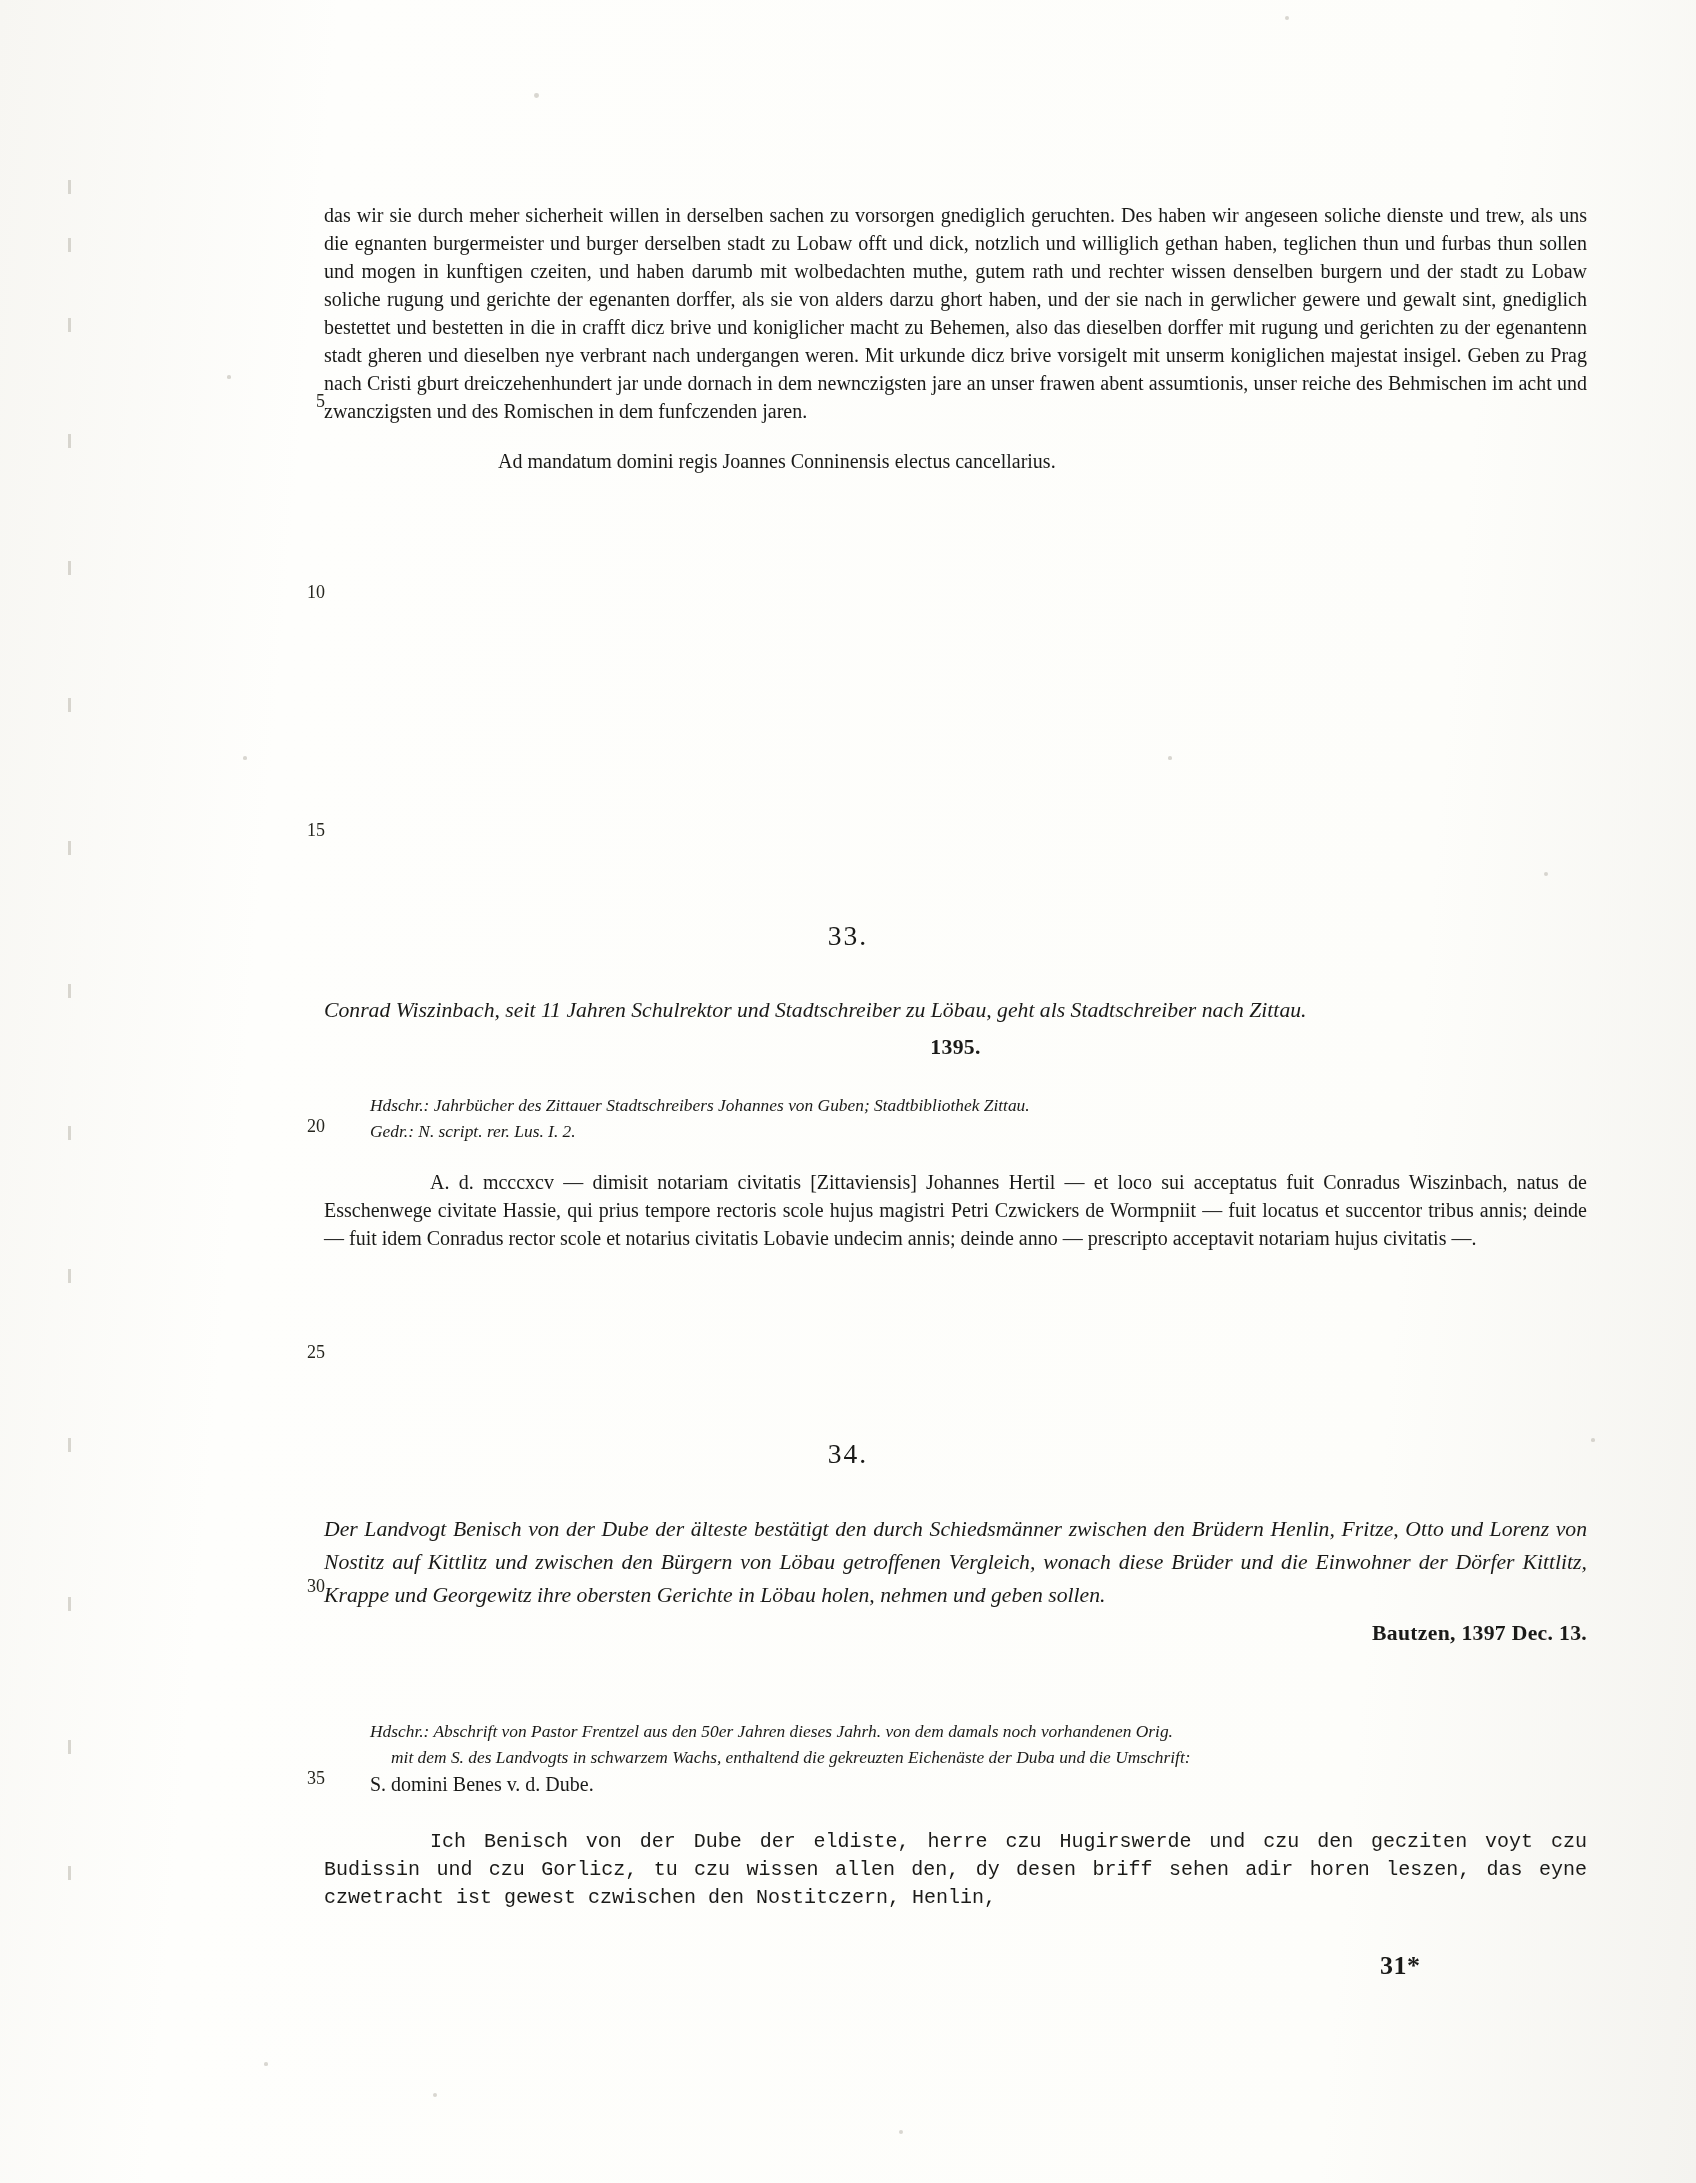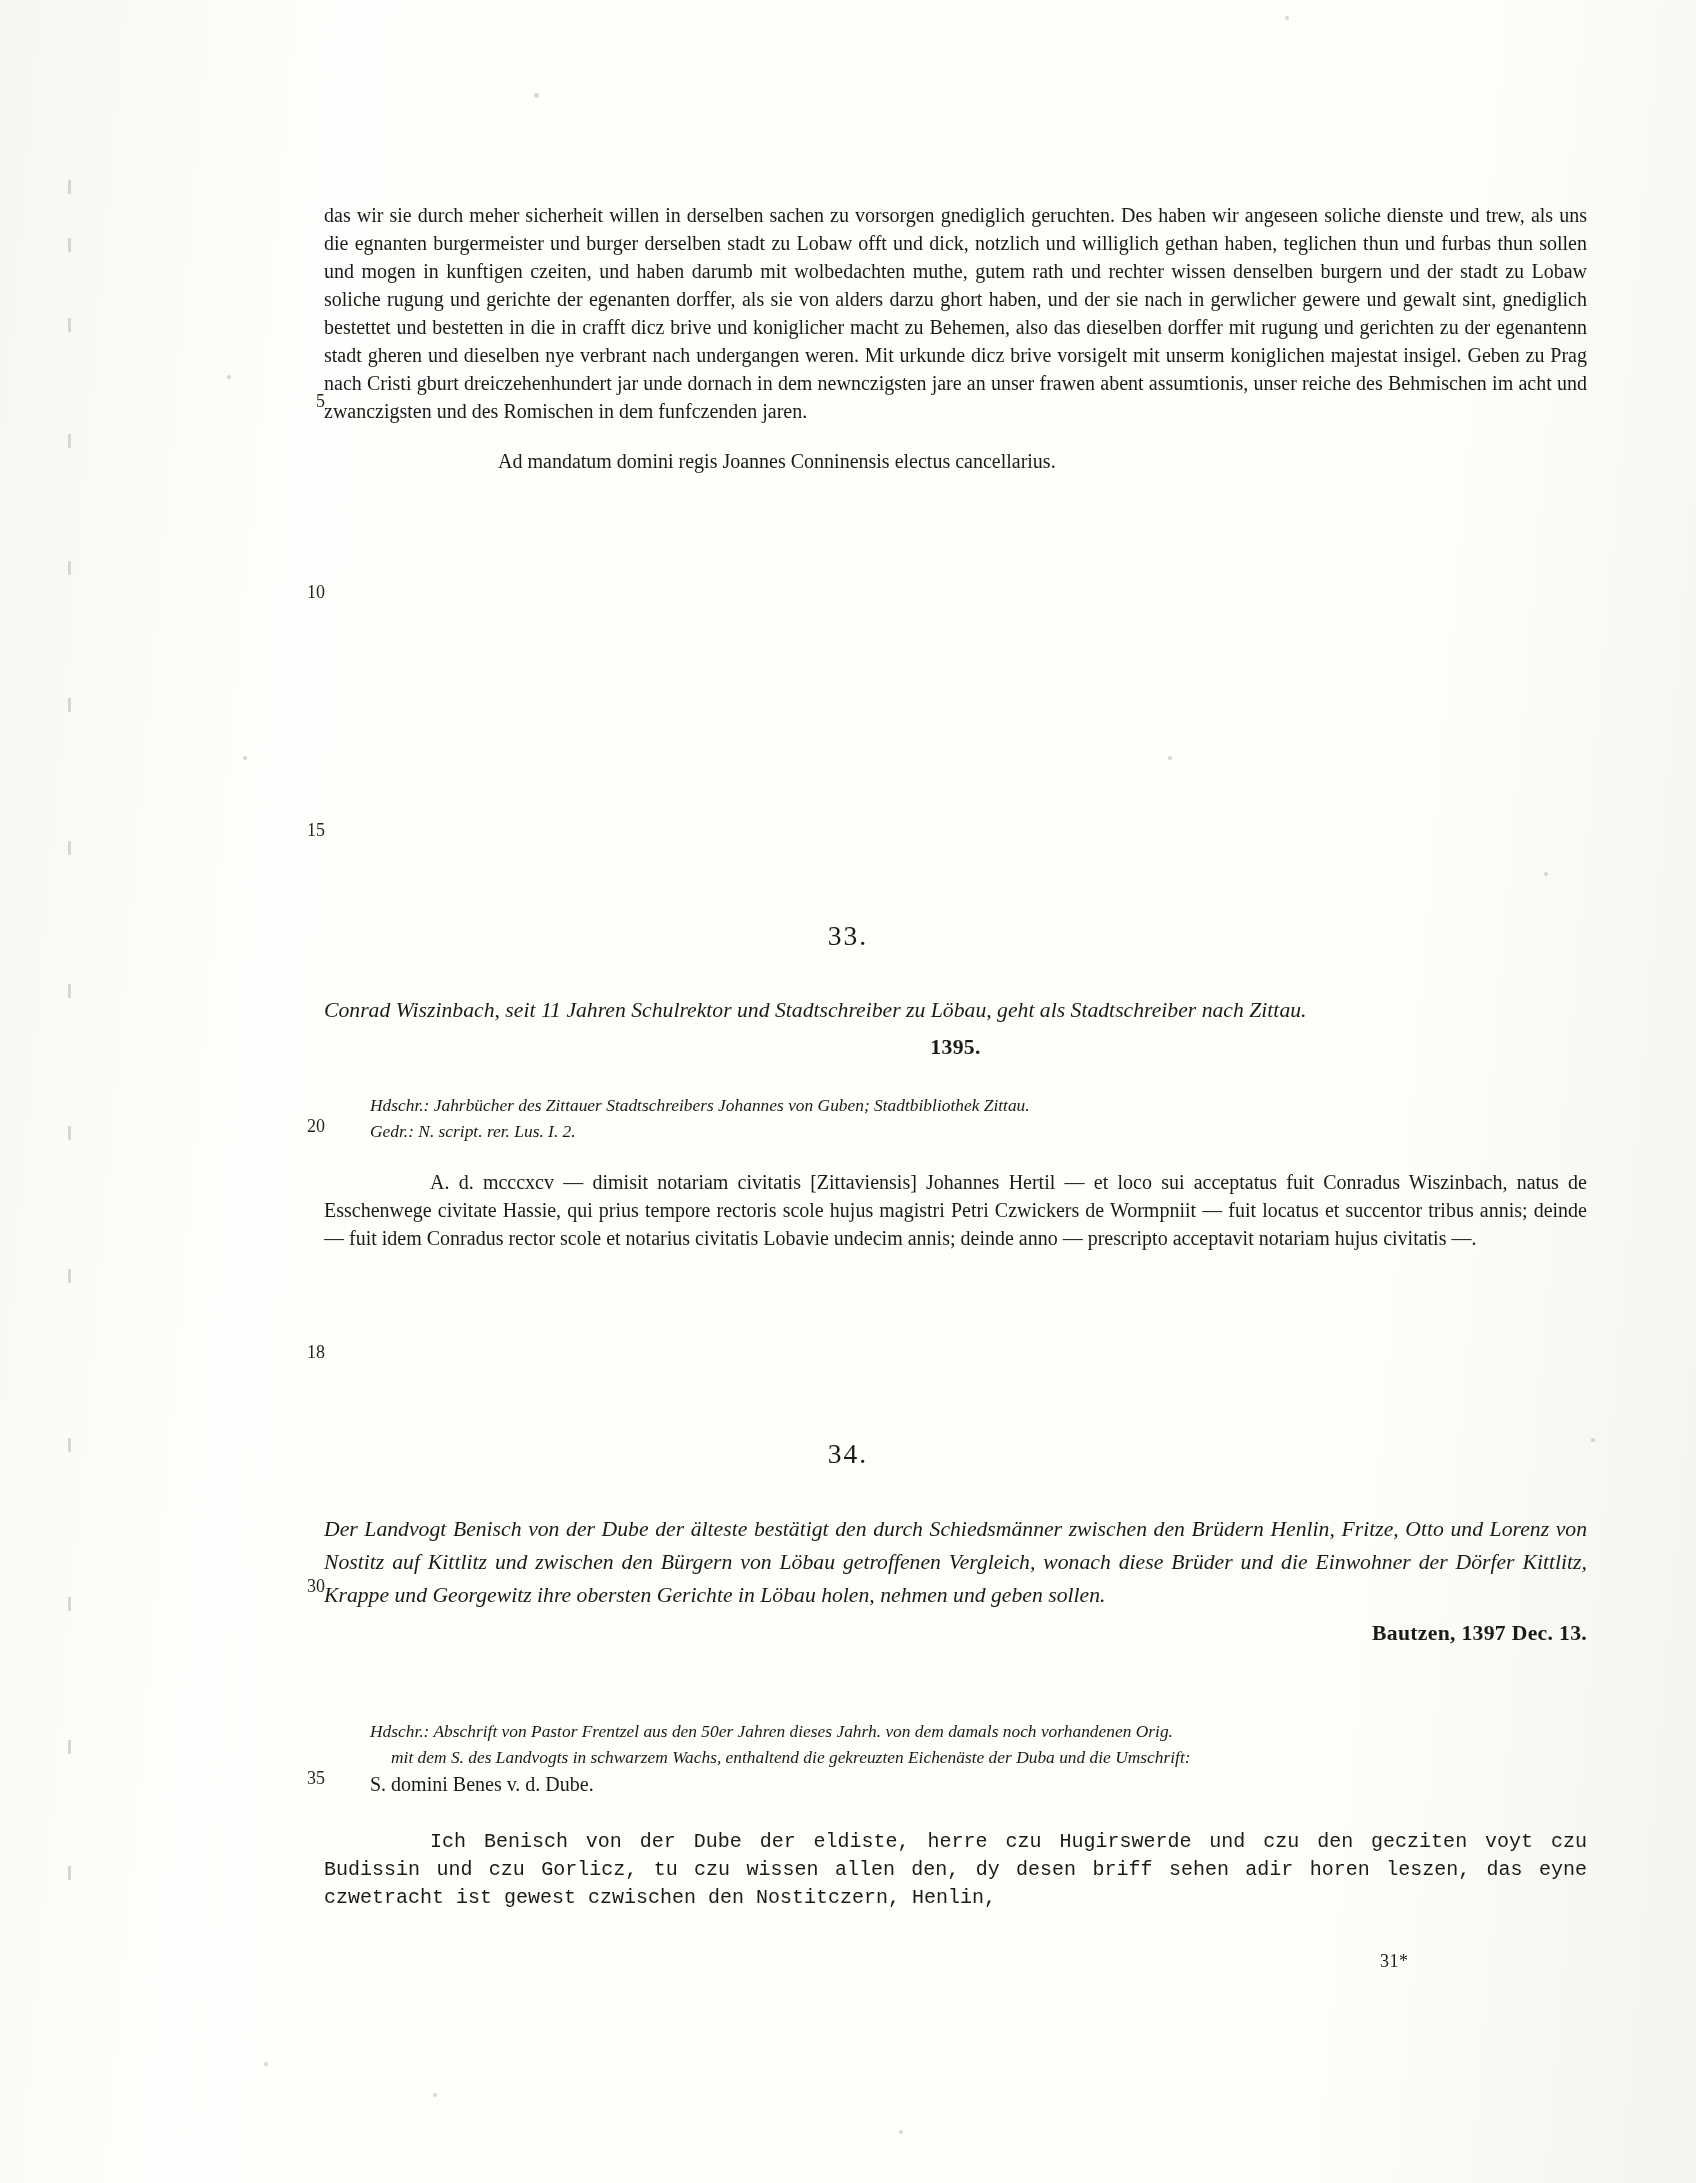--- a/index.html
+++ b/index.html
@@ -122,22 +122,22 @@
 
   .small-roman {
     font-style: normal;
     font-size: 20px;
     line-height: 26.4px;
   }
 
   
   .catchword {
     position: absolute;
-    font-size: 18px;
-    font-weight: normal;
+    font-size: 26px;
+    font-weight: bold;
     letter-spacing: 0.5px;
   }
 
   
   .speck {
     position: absolute;
     background: #b9b6ad;
     border-radius: 50%;
     opacity: .55;
   }
@@ -215,21 +215,21 @@
       <p>Hdschr.: Jahrbücher des Zittauer Stadtschreibers Johannes von Guben; Stadtbibliothek Zittau.</p>
       <p>Gedr.: N. script. rer. Lus. I. 2.</p>
     </div>
 
     <span class="lineno" style="top:1116px;">20</span>
 
     <div class="block para" style="left:324px; top:1168px; width:1263px;">
       <p style="text-indent:106px;">A. d. mcccxcv — dimisit notariam civitatis [Zittaviensis] Johannes Hertil — et loco sui acceptatus fuit Conradus Wiszinbach, natus de Esschenwege civitate Hassie, qui prius tempore rectoris scole hujus magistri Petri Czwickers de Wormpniit — fuit locatus et succentor tribus annis; deinde — fuit idem Conradus rector scole et notarius civitatis Lobavie undecim annis; deinde anno — prescripto acceptavit notariam hujus civitatis —.</p>
     </div>
 
-    <span class="lineno" style="top:1342px;">18</span>
+    <span class="lineno" style="top:1342px;">25</span>
 
     <div class="sec-num" style="top:1438px;">34.</div>
 
     <div class="block regest" style="left:324px; top:1513px; width:1263px;">
       <p style="text-indent:0;">Der Landvogt Benisch von der Dube der älteste bestätigt den durch Schiedsmänner zwischen den Brüdern Henlin, Fritze, Otto und Lorenz von Nostitz auf Kittlitz und zwischen den Bürgern von Löbau getroffenen Vergleich, wonach diese Brüder und die Einwohner der Dörfer Kittlitz, Krappe und Georgewitz ihre obersten Gerichte in Löbau holen, nehmen und geben sollen.</p>
       <p class="date-line" style="margin-top:5.3px;">Bautzen, 1397 Dec. 13.</p>
     </div>
 
     <span class="lineno" style="top:1576px;">30</span>
 

